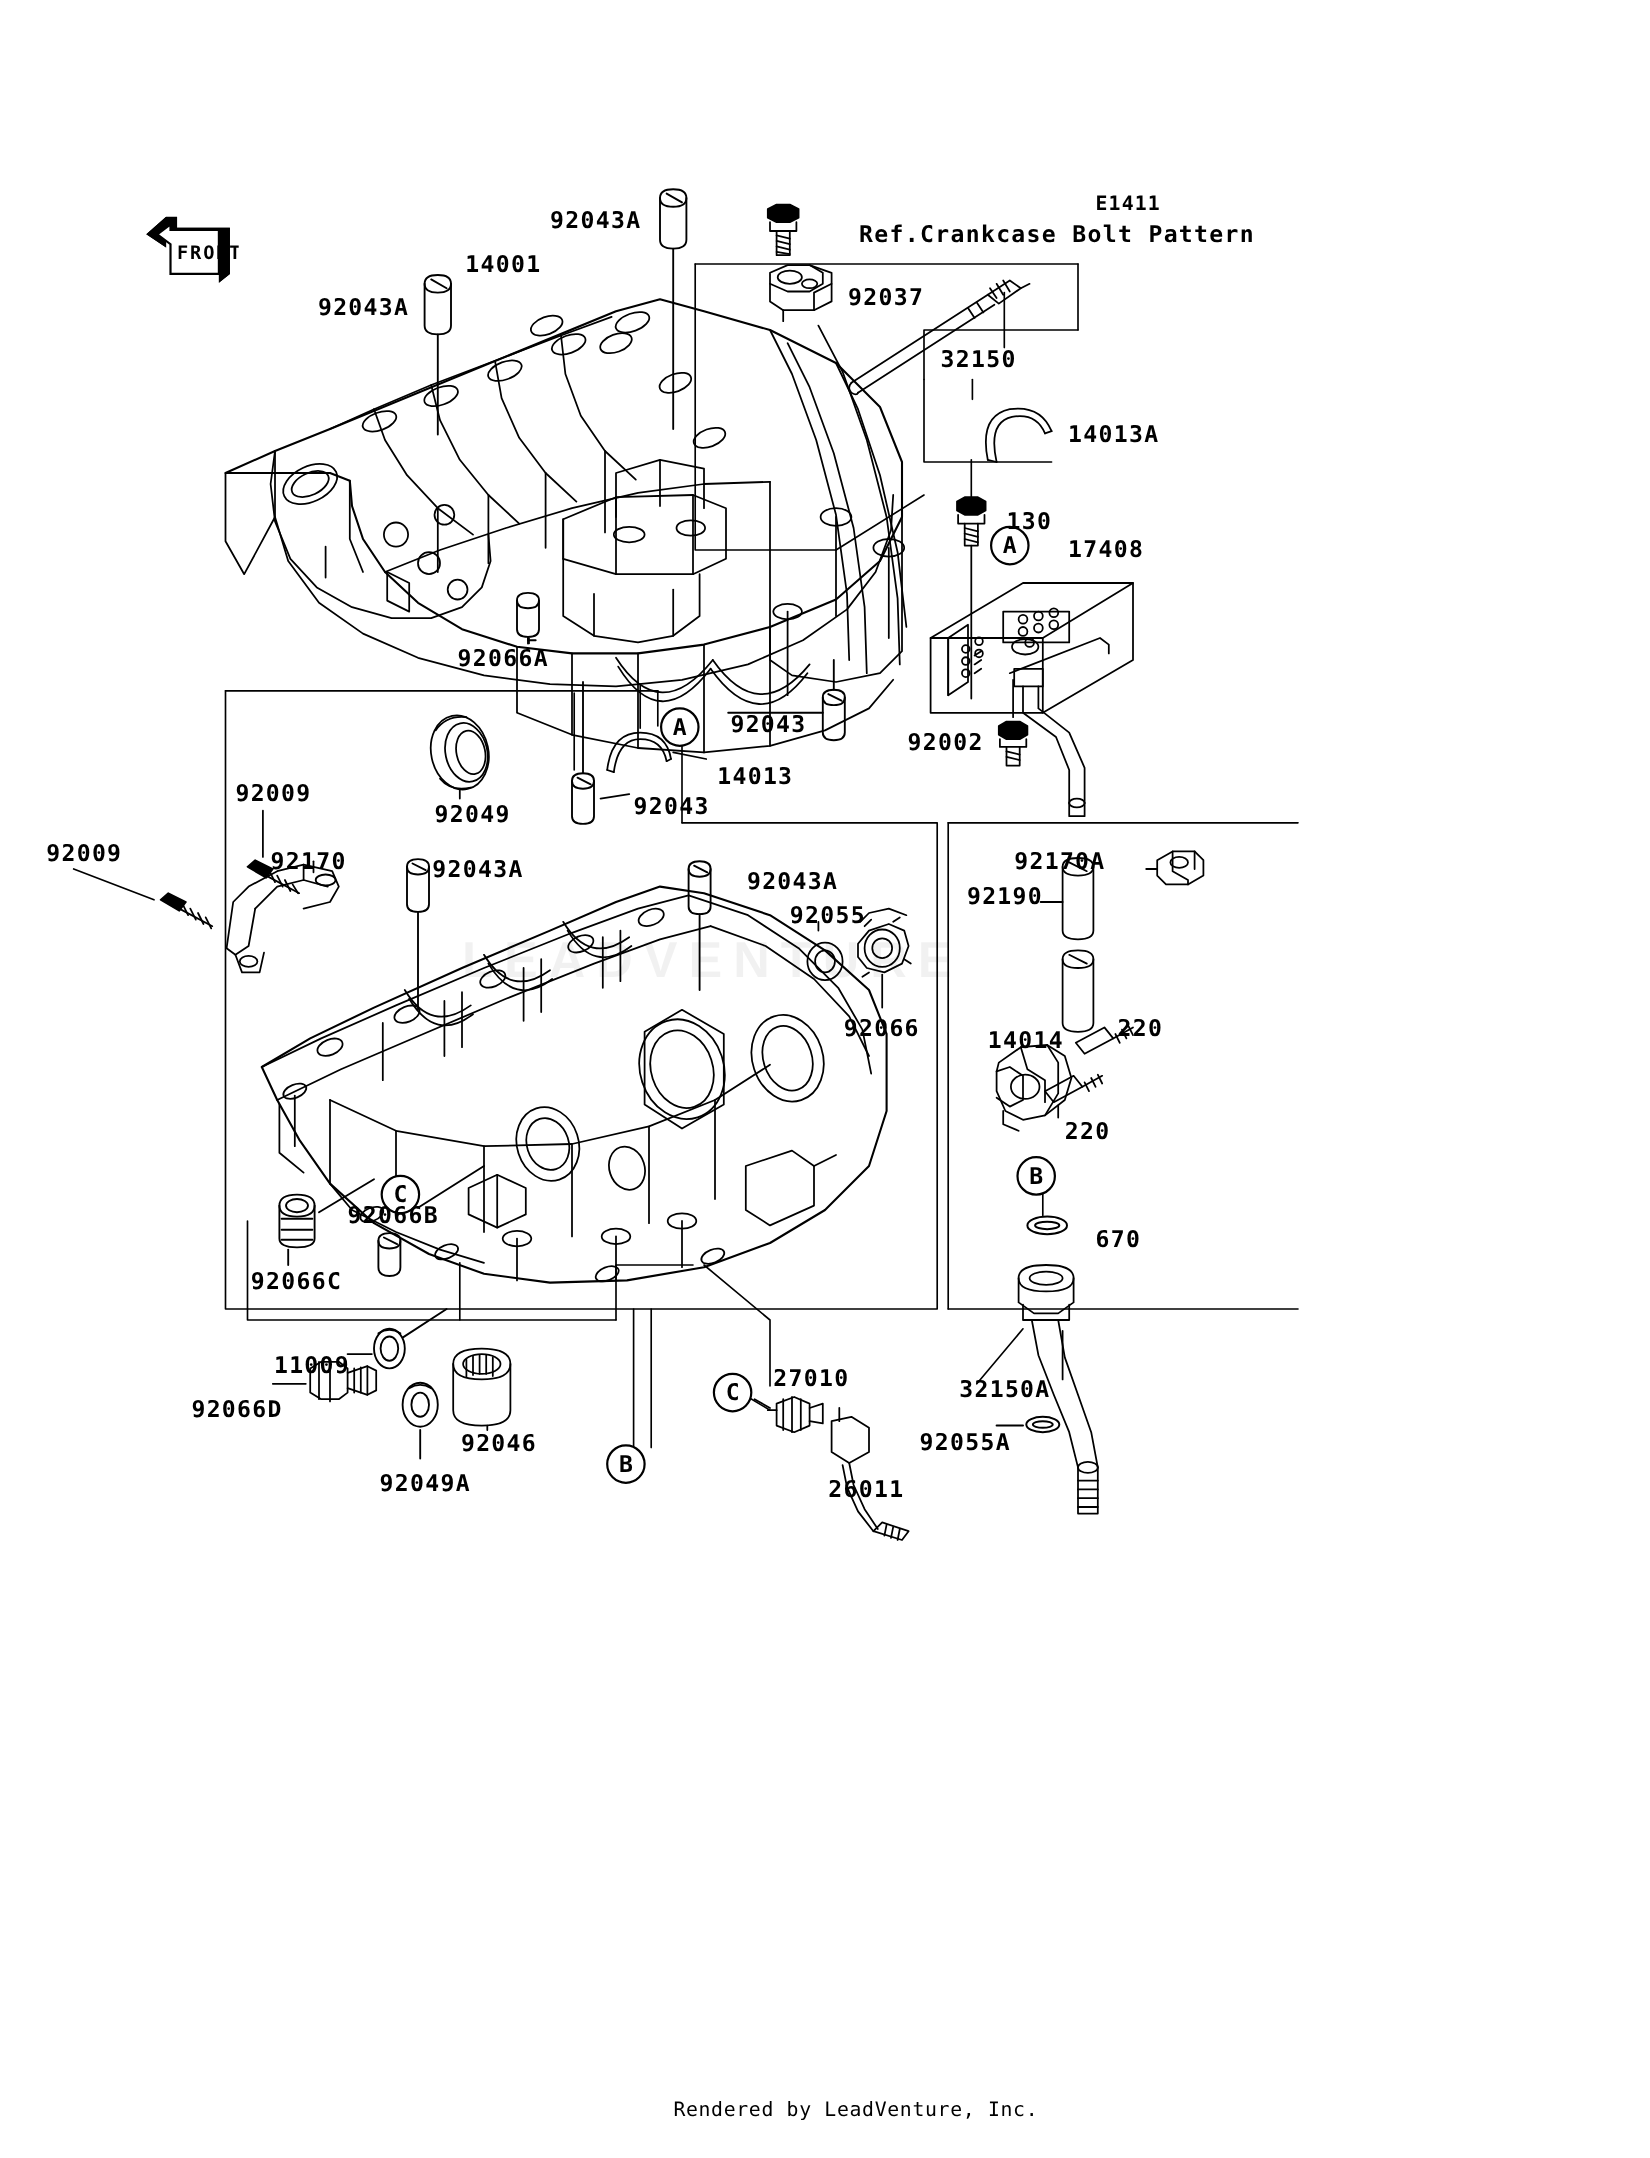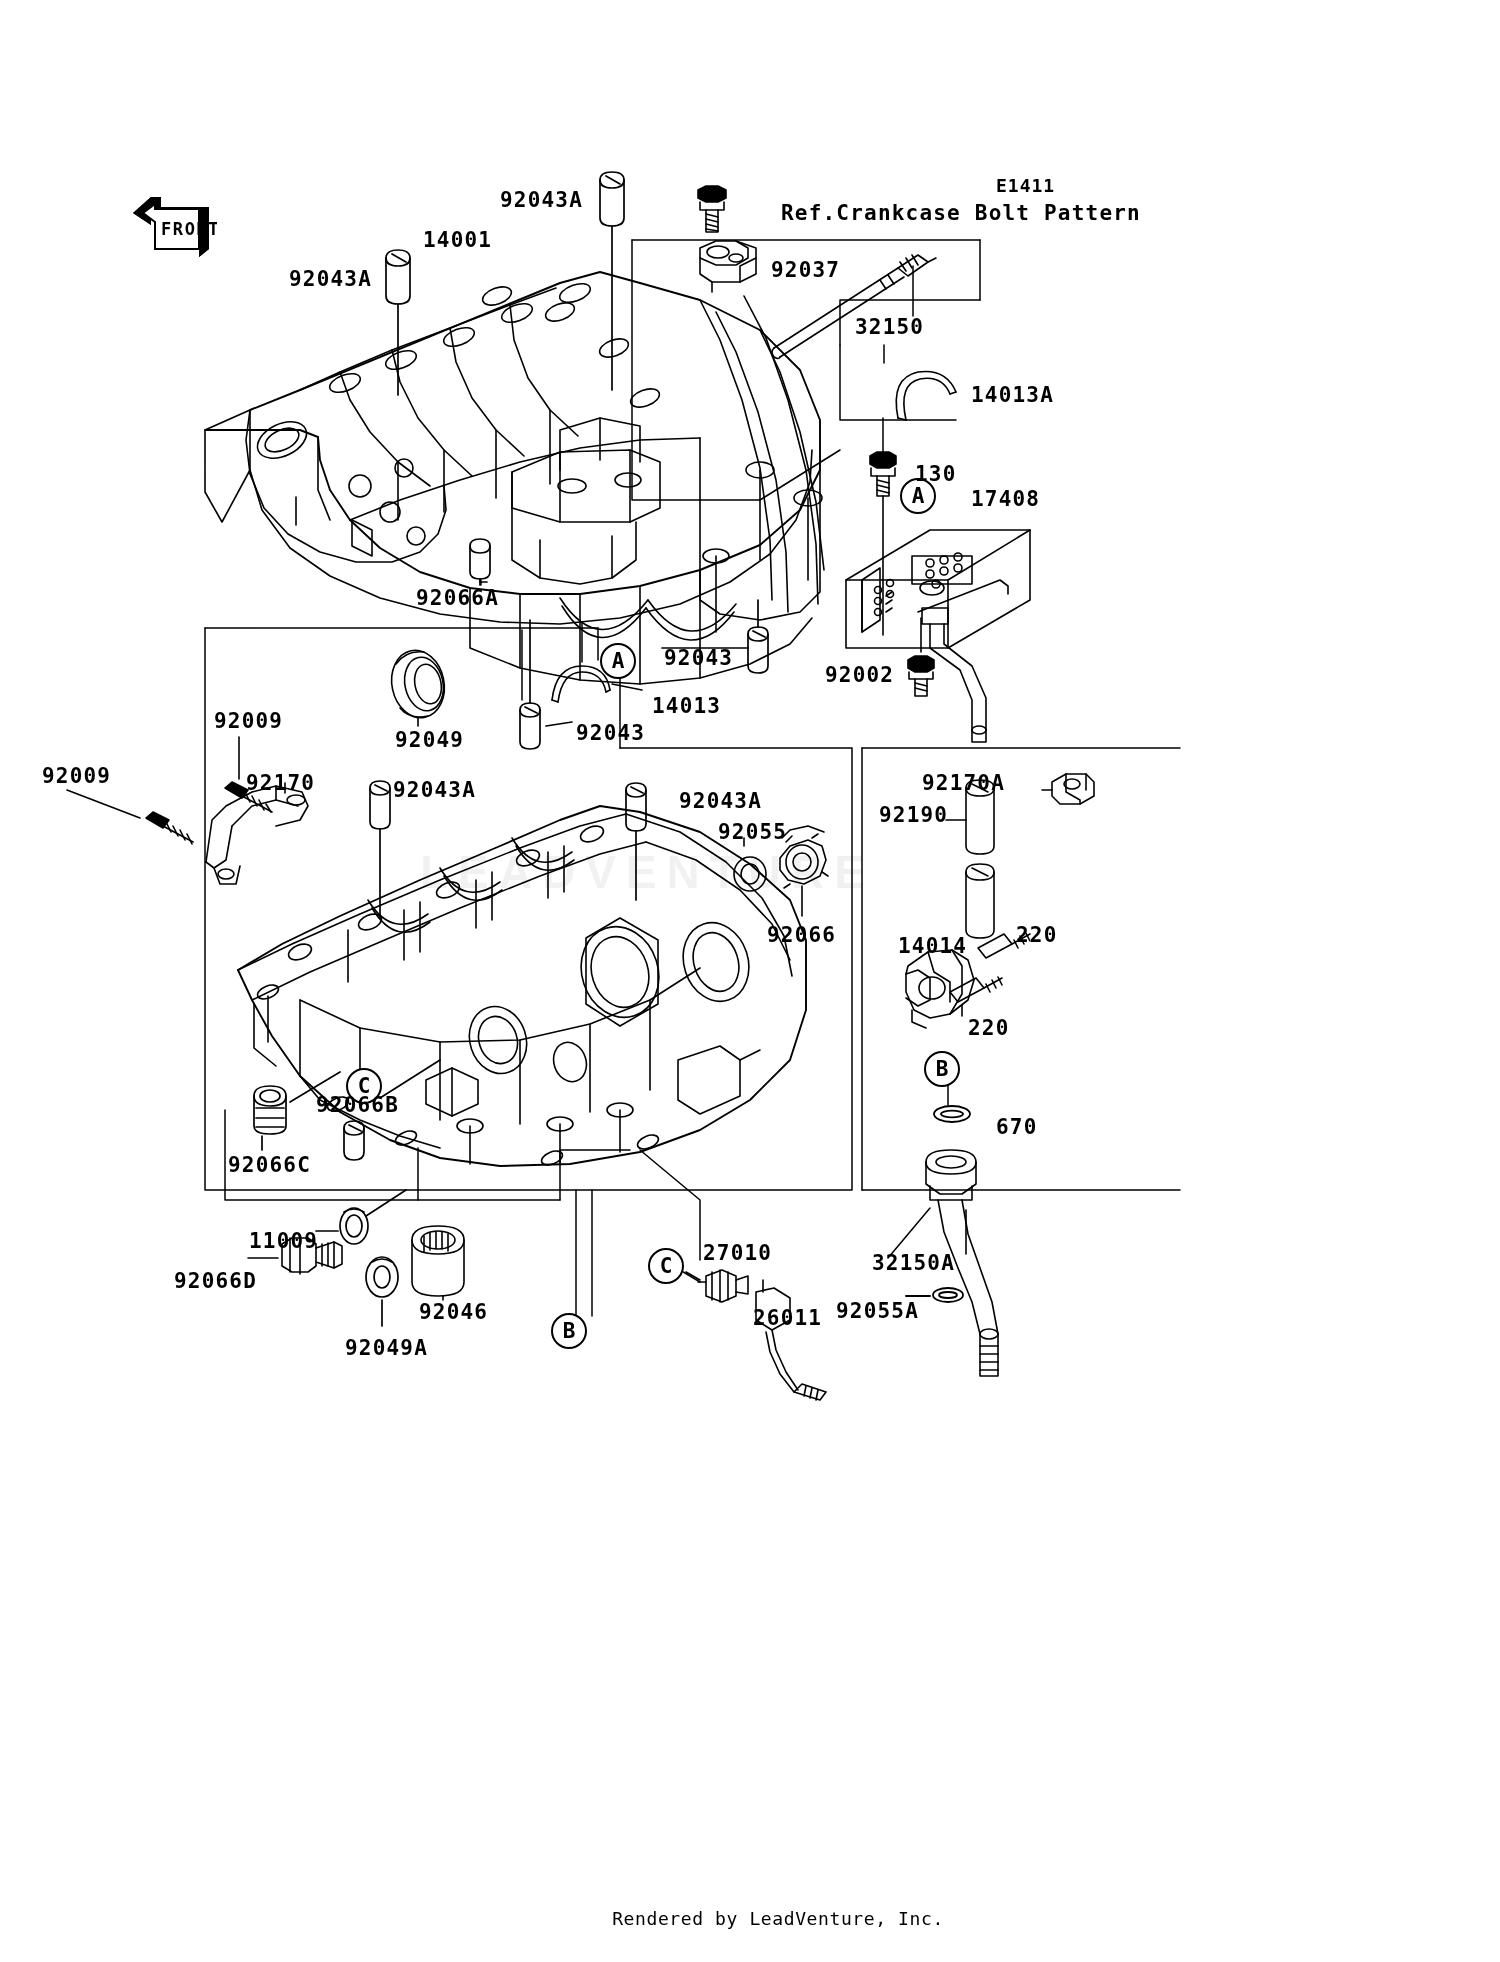--- a/index.html
+++ b/index.html
@@ -640,21 +640,21 @@
   <div class="lbl" style="left:767px; top:925px;">92066</div>
   <div class="lbl" style="left:1016px; top:925px;">220</div>
   <div class="lbl" style="left:898px; top:936px;">14014</div>
   <div class="lbl" style="left:968px; top:1018px;">220</div>
   <div class="lbl" style="left:316px; top:1095px;">92066B</div>
   <div class="lbl" style="left:996px; top:1117px;">670</div>
   <div class="lbl" style="left:228px; top:1155px;">92066C</div>
   <div class="lbl" style="left:249px; top:1231px;">11009</div>
   <div class="lbl" style="left:703px; top:1243px;">27010</div>
   <div class="lbl" style="left:872px; top:1253px;">32150A</div>
-  <div class="lbl" style="left:753px; top:1308px;">26011</div>
+  <div class="lbl" style="left:753px; top:1344px;">26011</div>
   <div class="lbl" style="left:174px; top:1271px;">92066D</div>
   <div class="lbl" style="left:419px; top:1302px;">92046</div>
   <div class="lbl" style="left:836px; top:1301px;">92055A</div>
   <div class="lbl" style="left:345px; top:1338px;">92049A</div>
 
   <div class="footer">Rendered by LeadVenture, Inc.</div>
 
 </div>
 
 </body></html>

